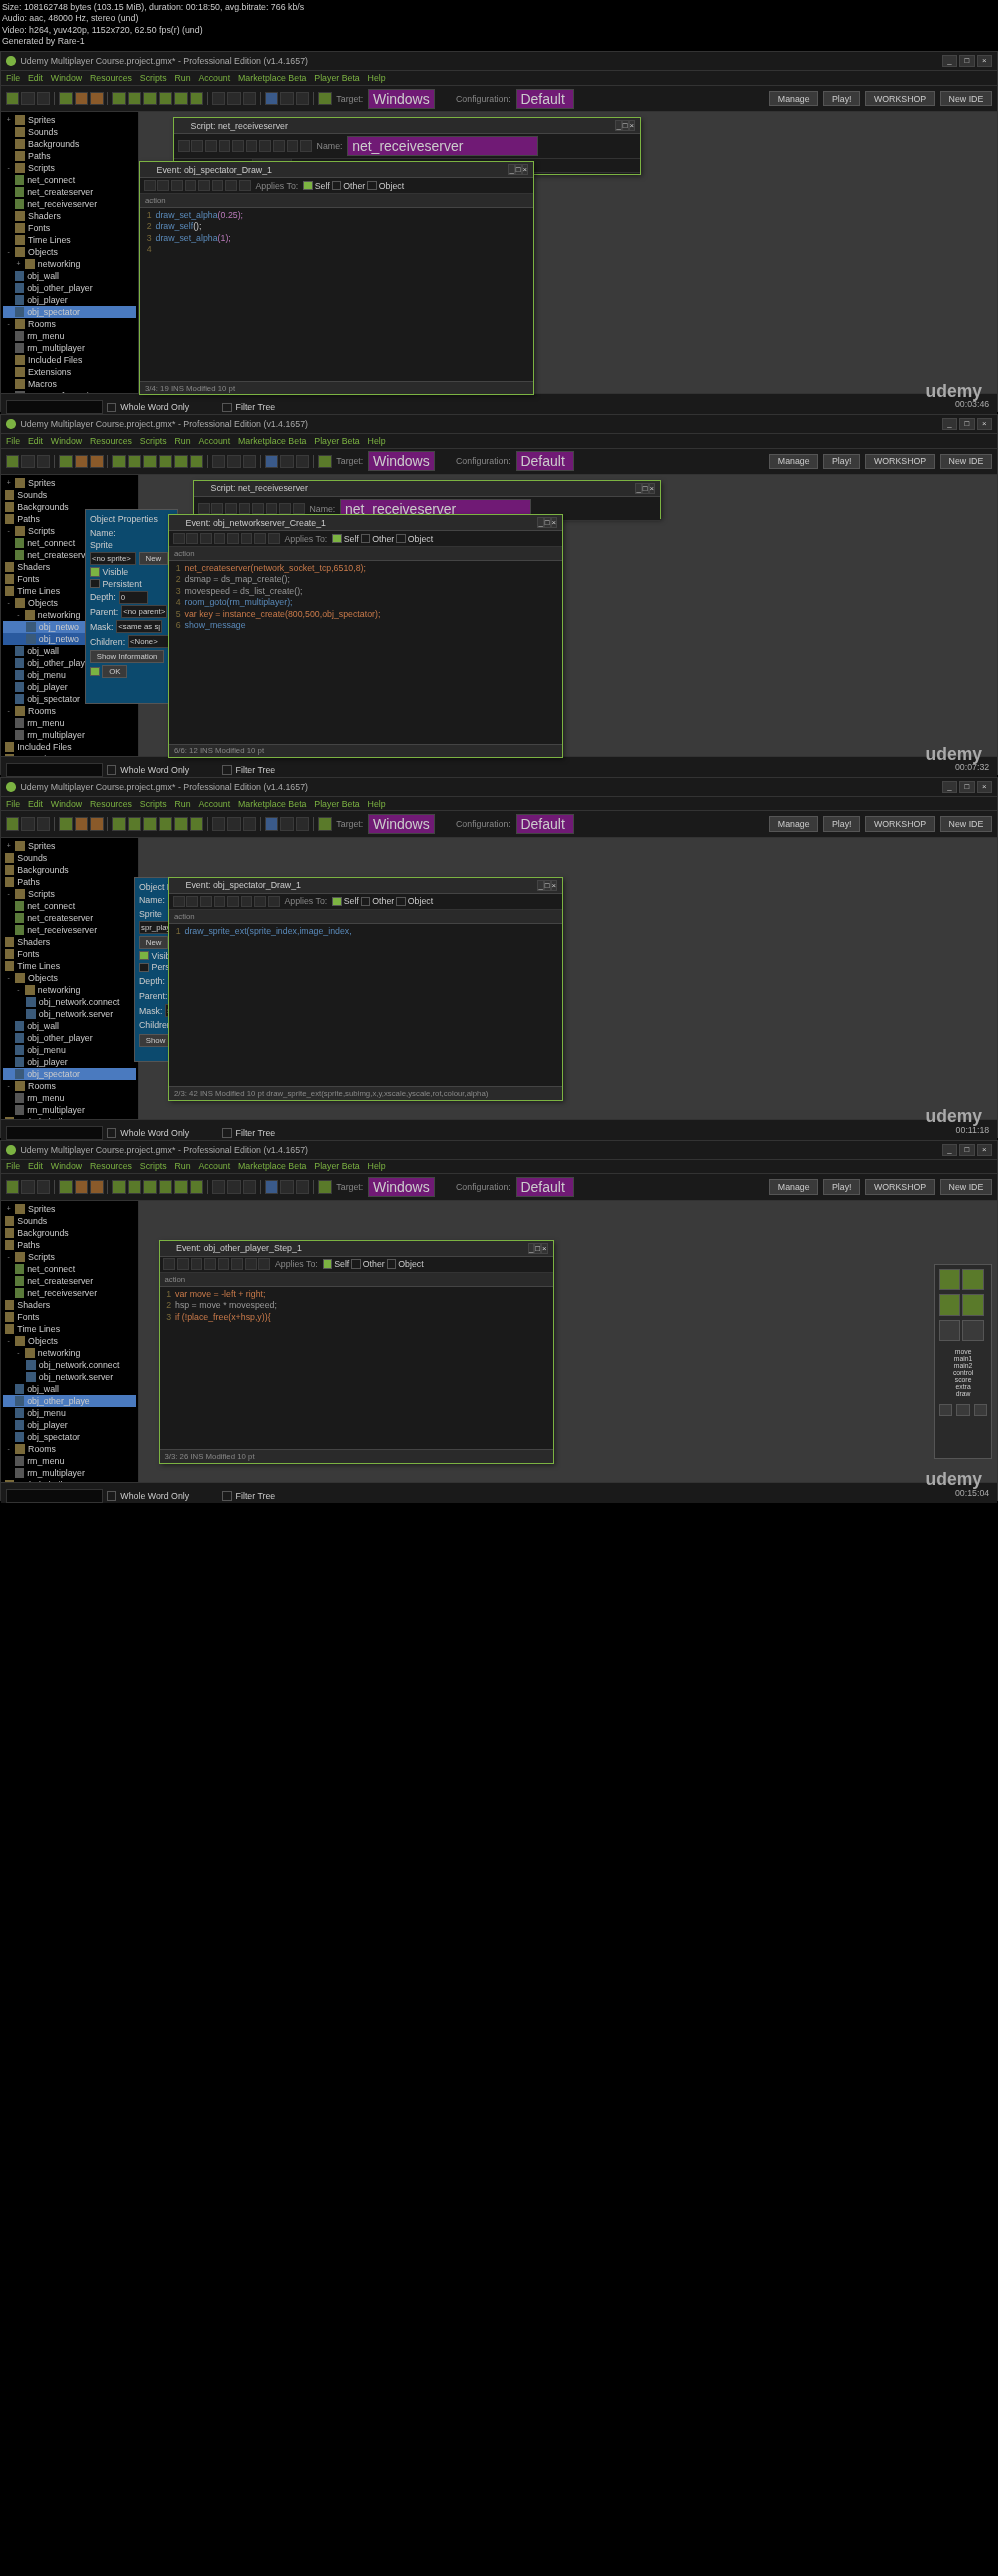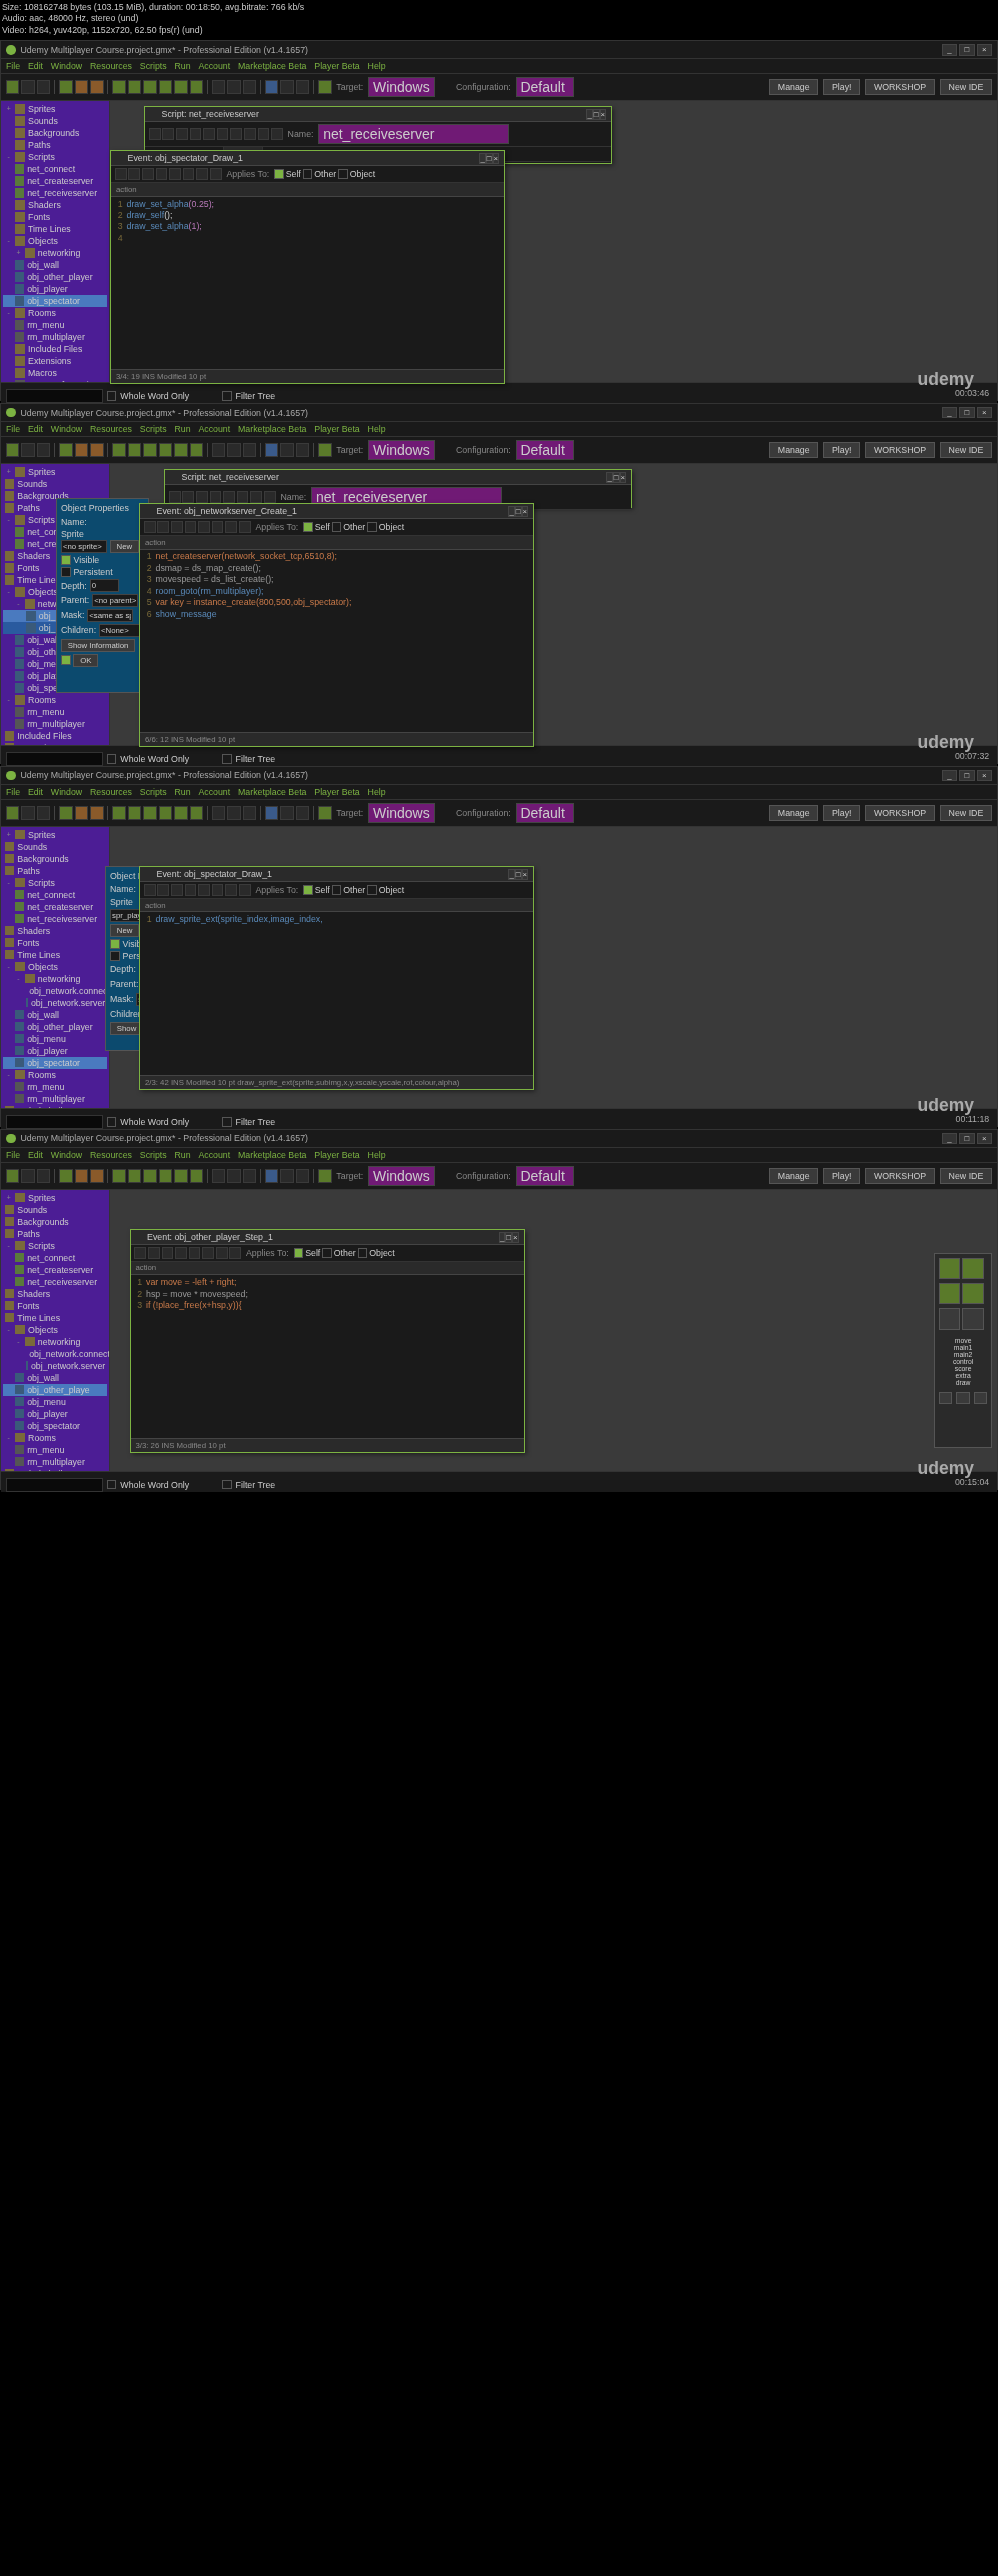--- a/index.html
+++ b/index.html
@@ -16,21 +16,21 @@
 .toolbar{padding:2.9px 4.9px;display:flex;align-items:center;gap:1.9px;border-bottom:1px solid #333;background:#1a1a1a}
 .tbtn{width:13.6px;height:13.6px;background:#2a2a2a;border:1px solid #3a3a3a;display:inline-block}
 .tbtn.g{background:#5a7a2a}
 .tbtn.o{background:#8a5a2a}
 .tbtn.b{background:#3a5a8a}
 .tsep{width:1px;height:13.6px;background:#444;margin:0 1.9px}
 .tlabel{color:#888;font-size:8.8px;margin:0 2.9px}
 .tselect{background:#701a75;border:1px solid #444;padding:1px 3.9px;color:#ccc;font-size:14px;min-width:58px}
 .tbutton{background:#3a3a3a;border:1px solid #555;padding:1.9px 7.8px;color:#ccc;font-size:8.8px;margin-left:2.9px}
 .body{display:flex;height:calc(100% - 78px)}
-.tree{width:109px;background:#4c1d95;border-right:1px solid #333;overflow:hidden;padding:1.9px}
+.tree{width:138px;background:#000000;border-right:1px solid #333;overflow:hidden;padding:1.9px}
 .tnode{padding:1px 1.9px;display:flex;align-items:center;gap:2.9px;white-space:nowrap}
 .tnode.l1{padding-left:11.7px}
 .tnode.l2{padding-left:23.4px}
 .tnode.sel{background:#4a7abf;color:#fff}
 .texp{width:7.8px;height:7.8px;text-align:center;line-height:7.8px;font-size:6.8px;color:#888}
 .ticon{width:9.7px;height:9.7px;background:#555}
 .ticon.folder{background:#7a6a3a}
 .ticon.obj{background:#3a5a7a}
 .ticon.scr{background:#5a7a3a}
 .workspace{flex:1;background:#3a3a3a;position:relative}
@@ -47,39 +47,40 @@
 .codeline{display:flex}
 .lineno{width:13.6px;text-align:right;color:#7a6a3a;padding-right:3.9px;font-size:8.8px}
 .codetext{color:#999}
 .kw{color:#c97a4a}
 .fn{color:#5a8aba}
 .num{color:#ba7aba}
 .statusbar{position:absolute;bottom:0;left:0;right:0;padding:1.9px 4.9px;background:#2a2a2a;border-top:1px solid #444;font-size:7.8px;color:#888;display:flex;gap:9.7px}
 .bottombar{height:27px;border-top:1px solid #333;background:#1a1a1a;display:flex;align-items:center;padding:1.9px 4.9px;gap:3.9px}
 .bbtn{background:#3a3a3a;border:1px solid #555;padding:1.9px 19.5px;font-size:8.8px}
 .binput{background:#0a0a0a;border:1px solid #333;padding:1px 3.9px;width:97px;color:#ccc}
-.watermark{position:absolute;bottom:9.7px;right:23px;font-size:17.5px;color:#aaa;font-weight:bold;font-family:Arial}
+.watermark{position:absolute;bottom:9.7px;right:15px;font-size:17.5px;color:#aaa;font-weight:bold;font-family:Arial}
 .timestamp{position:absolute;bottom:1.9px;right:7.8px;font-size:8.8px;color:#aaa}
 .objprop{position:absolute;background:#0c4a6e;border:1px solid #555;padding:3.9px;font-size:7.8px}
 .objprop .row{display:flex;align-items:center;gap:2.9px;margin:1.9px 0}
 .objprop input{background:#1a1a1a;border:1px solid #444;padding:1px;width:46px;color:#ccc;font-size:7.8px}
 .objprop button{background:#3a3a3a;border:1px solid #555;padding:1px 5.8px;font-size:7.8px;color:#ccc}
 .chk{width:9.7px;height:9.7px;background:#1a1a1a;border:1px solid #555}
 .chk.on{background:#7cb342}
 .sidepanel{position:absolute;right:4.9px;background:#2a2a2a;border:1px solid #555;width:58px;padding:2.9px}
 .sidepanel .sbtn{width:21.4px;height:21.4px;background:#3a3a3a;border:1px solid #555;margin:1px;display:inline-block}
 .sidepanel .sbtn.g{background:#5a7a2a}
 </style>
 </head>
 <body>
 
 <div class="info">
 <div>Size: 108162748 bytes (103.15 MiB), duration: 00:18:50, avg.bitrate: 766 kb/s</div>
 <div>Audio: aac, 48000 Hz, stereo (und)</div>
 <div>Video: h264, yuv420p, 1152x720, 62.50 fps(r) (und)</div>
+<div>Generated by Rare-1</div>
 </div>
 
 <div class="ide">
 <div class="titlebar">
 <span class="logo"></span>
 <span class="title">Udemy Multiplayer Course.project.gmx*  -  Professional Edition (v1.4.1657)</span>
 <div class="wbtns">
         <span class="wbtn">_</span>
         <span class="wbtn">□</span>
         <span class="wbtn">×</span>

